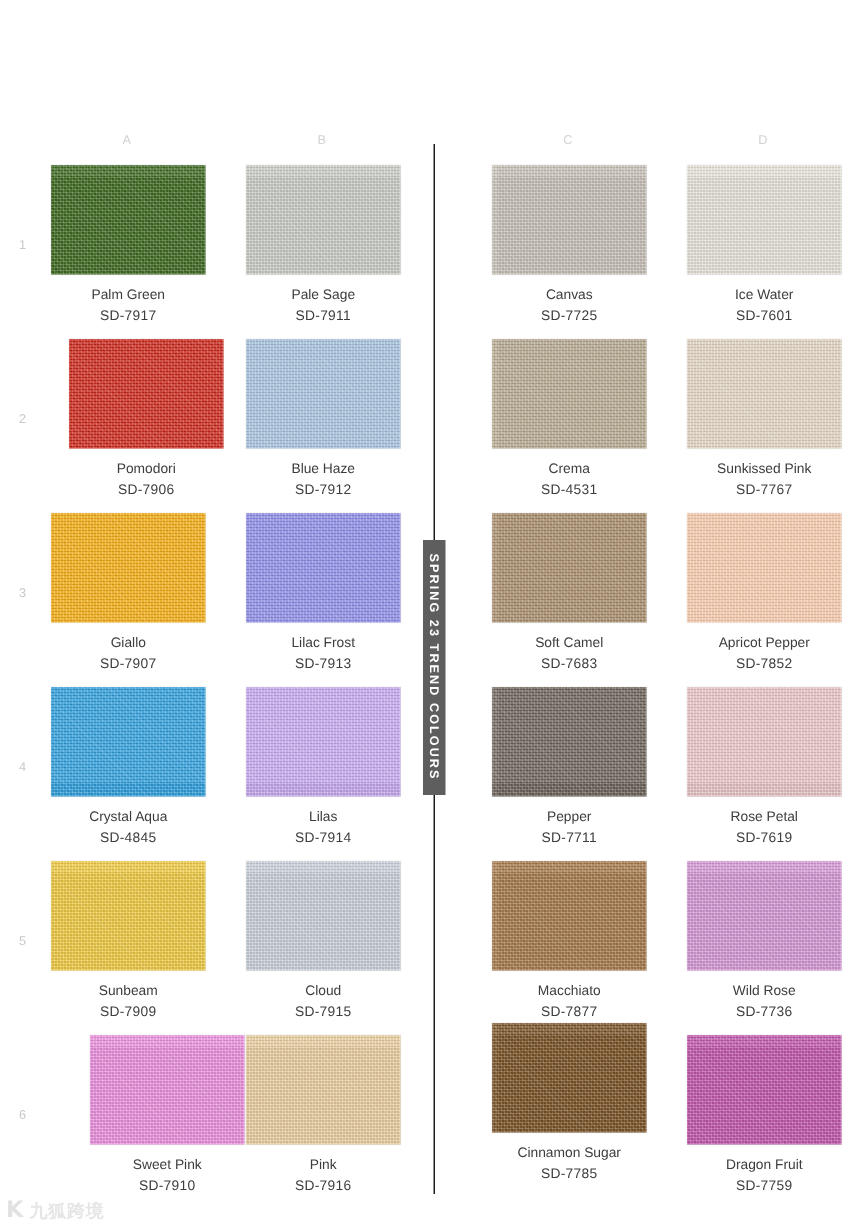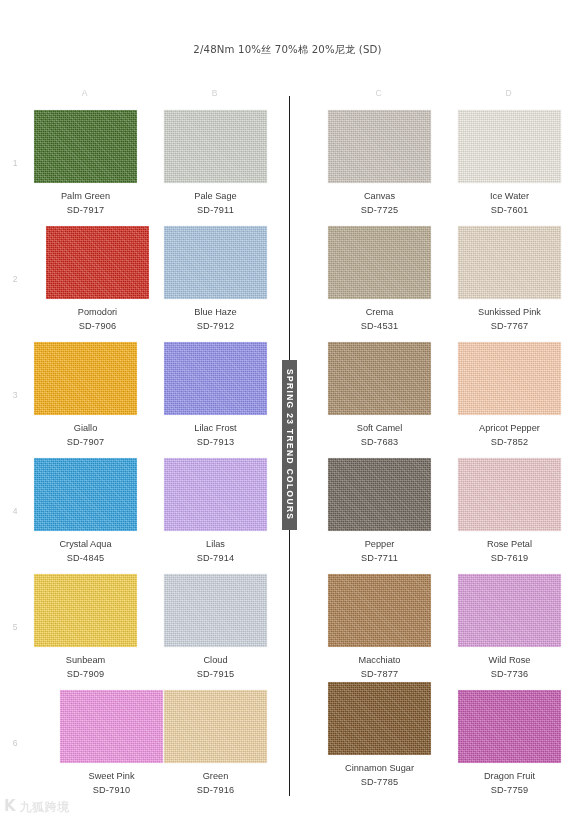--- a/index.html
+++ b/index.html
@@ -196,21 +196,20 @@
     letter-spacing: 0.5px;
     line-height: 1;
   }
 </style>
 </head>
 <body>
 
 <div class="sheet">
 
   <div class="header">
-    <div class="subtitle">2/48Nm 10%丝 70%棉 20%尼龙 (SD)</div>
   </div>
 
   <div class="grid-area">
 
     <div class="col-headers">
         <div class="col-letter" style="left: 67px;">A</div>
         <div class="col-letter" style="left: 197px;">B</div>
         <div class="col-letter" style="left: 361px;">C</div>
         <div class="col-letter" style="left: 491px;">D</div>
       </div>
@@ -329,21 +328,21 @@
           <div class="cell-name">Wild Rose</div>
           <div class="cell-code">SD-7736</div>
         </div>
         <div class="cell" style="left: 34px; top: 602px; margin-left: 26px;">
           <div class="swatch" style="background-color: rgb(238, 146, 224);"></div>
           <div class="cell-name">Sweet Pink</div>
           <div class="cell-code">SD-7910</div>
         </div>
         <div class="cell" style="left: 164px; top: 602px;">
           <div class="swatch" style="background-color: rgb(236, 209, 162);"></div>
-          <div class="cell-name">Green</div>
+          <div class="cell-name">Pink</div>
           <div class="cell-code">SD-7916</div>
         </div>
         <div class="cell" style="left: 328px; top: 594px;">
           <div class="swatch" style="background-color: rgb(122, 83, 38);"></div>
           <div class="cell-name">Cinnamon Sugar</div>
           <div class="cell-code">SD-7785</div>
         </div>
         <div class="cell" style="left: 458px; top: 602px;">
           <div class="swatch" style="background-color: rgb(195, 87, 174);"></div>
           <div class="cell-name">Dragon Fruit</div>

